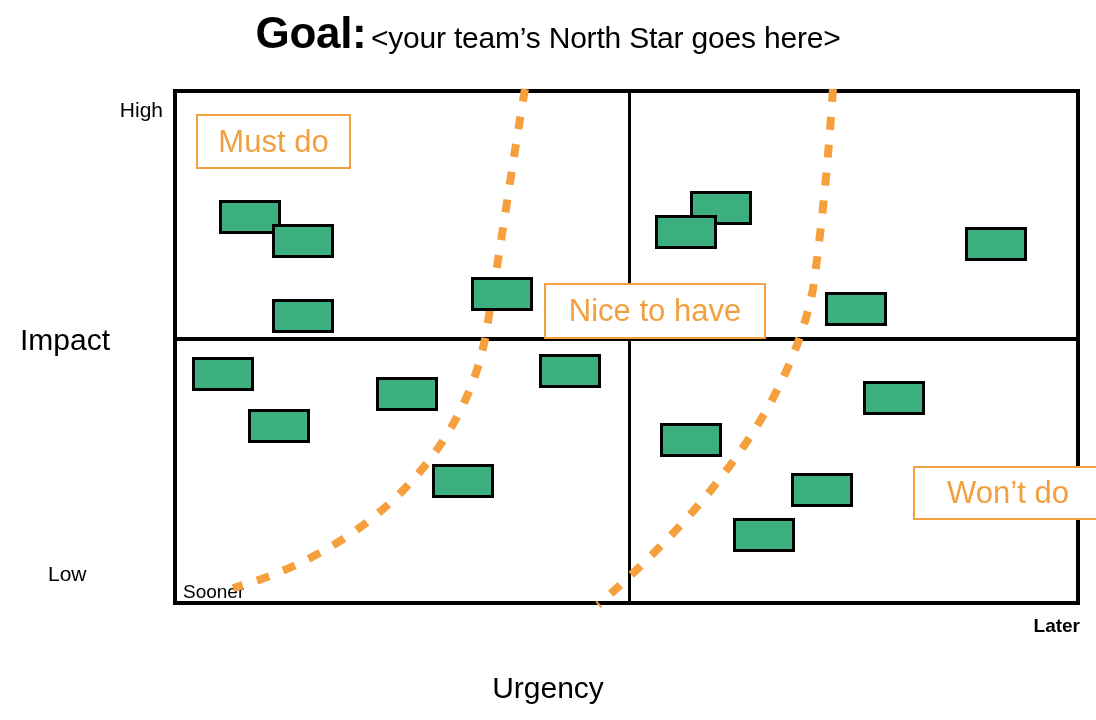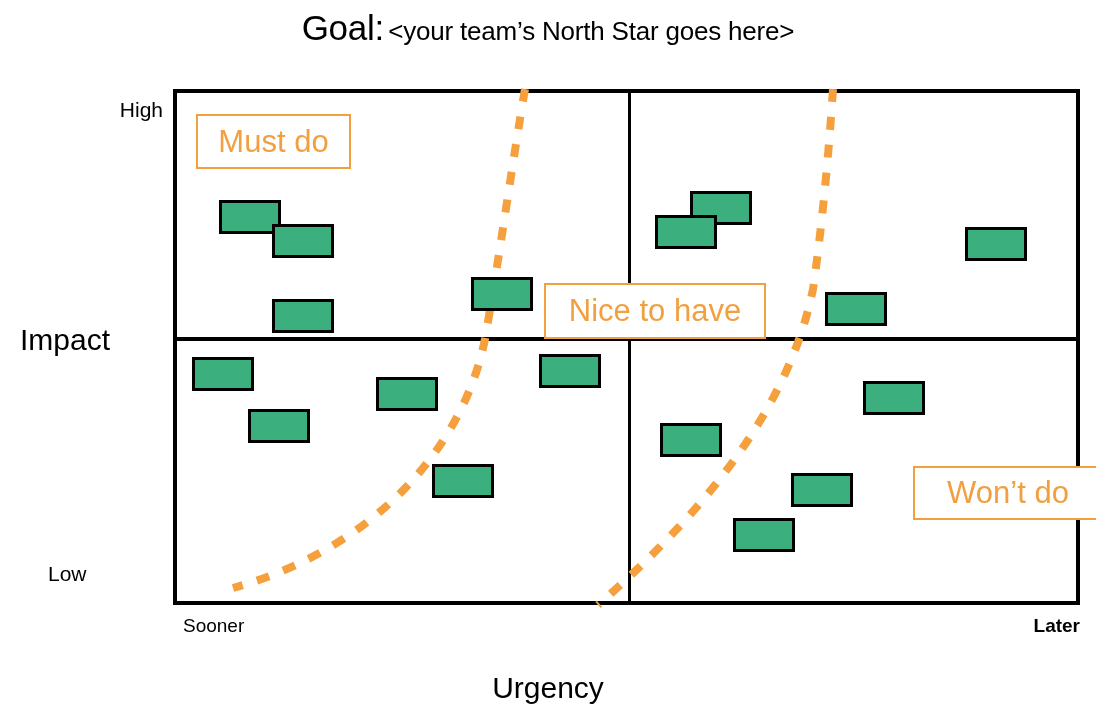--- a/index.html
+++ b/index.html
@@ -19,27 +19,27 @@
   
   #title-block {
     position: absolute;
     left: 0;
     top: 8px;
     width: 1096px;
     text-align: center;
     white-space: nowrap;
   }
   #title-main {
-    font-size: 35px;
-    font-weight: 400;
+    font-size: 44px;
+    font-weight: 700;
     letter-spacing: -0.3px;
     vertical-align: baseline;
   }
   #title-sub {
-    font-size: 26px;
+    font-size: 30px;
     font-weight: 400;
     letter-spacing: -0.2px;
     vertical-align: baseline;
   }
 
   
   #y-axis-title {
     position: absolute;
     left: 8px;
     top: 325px;
@@ -59,21 +59,21 @@
     position: absolute;
     left: 48px;
     top: 562px;
     width: 115px;
     text-align: left;
     font-size: 21px;
   }
   #x-tick-sooner {
     position: absolute;
     left: 183px;
-    top: 615px;
+    top: 581px;
     font-size: 19px;
   }
   #x-tick-later {
     position: absolute;
     left: 900px;
     top: 615px;
     width: 180px;
     text-align: right;
     font-size: 19px;
     font-weight: bold;

